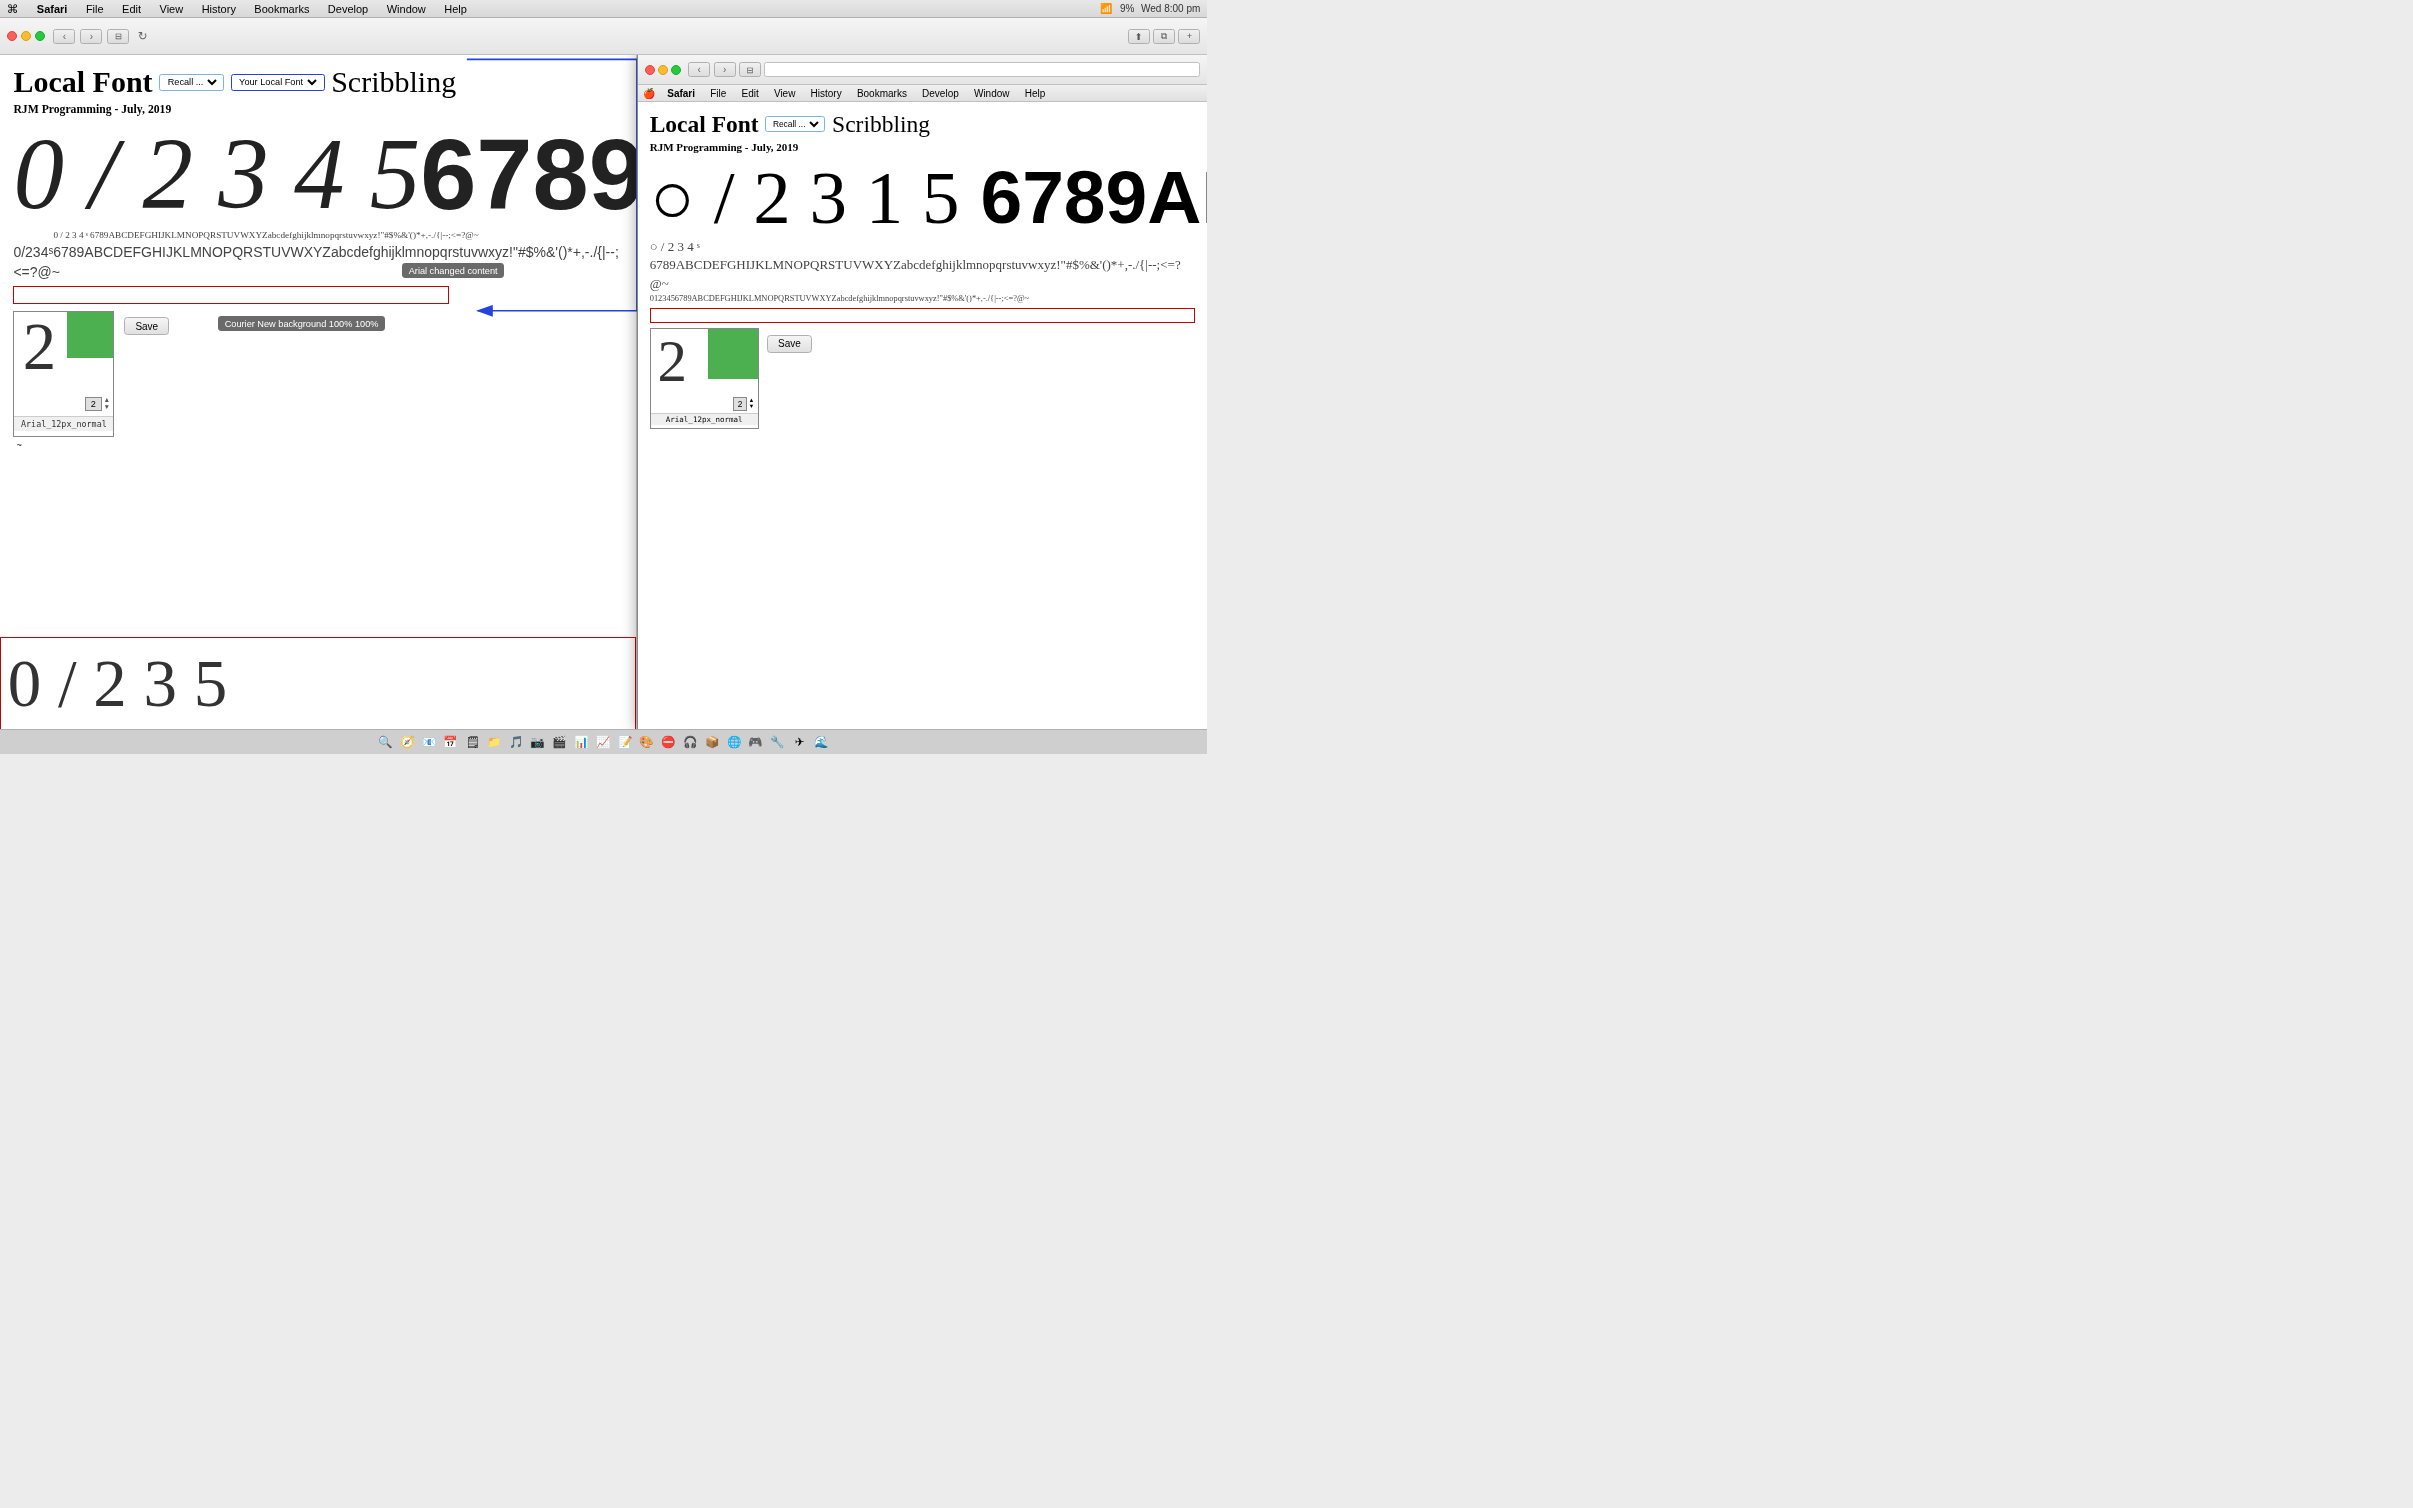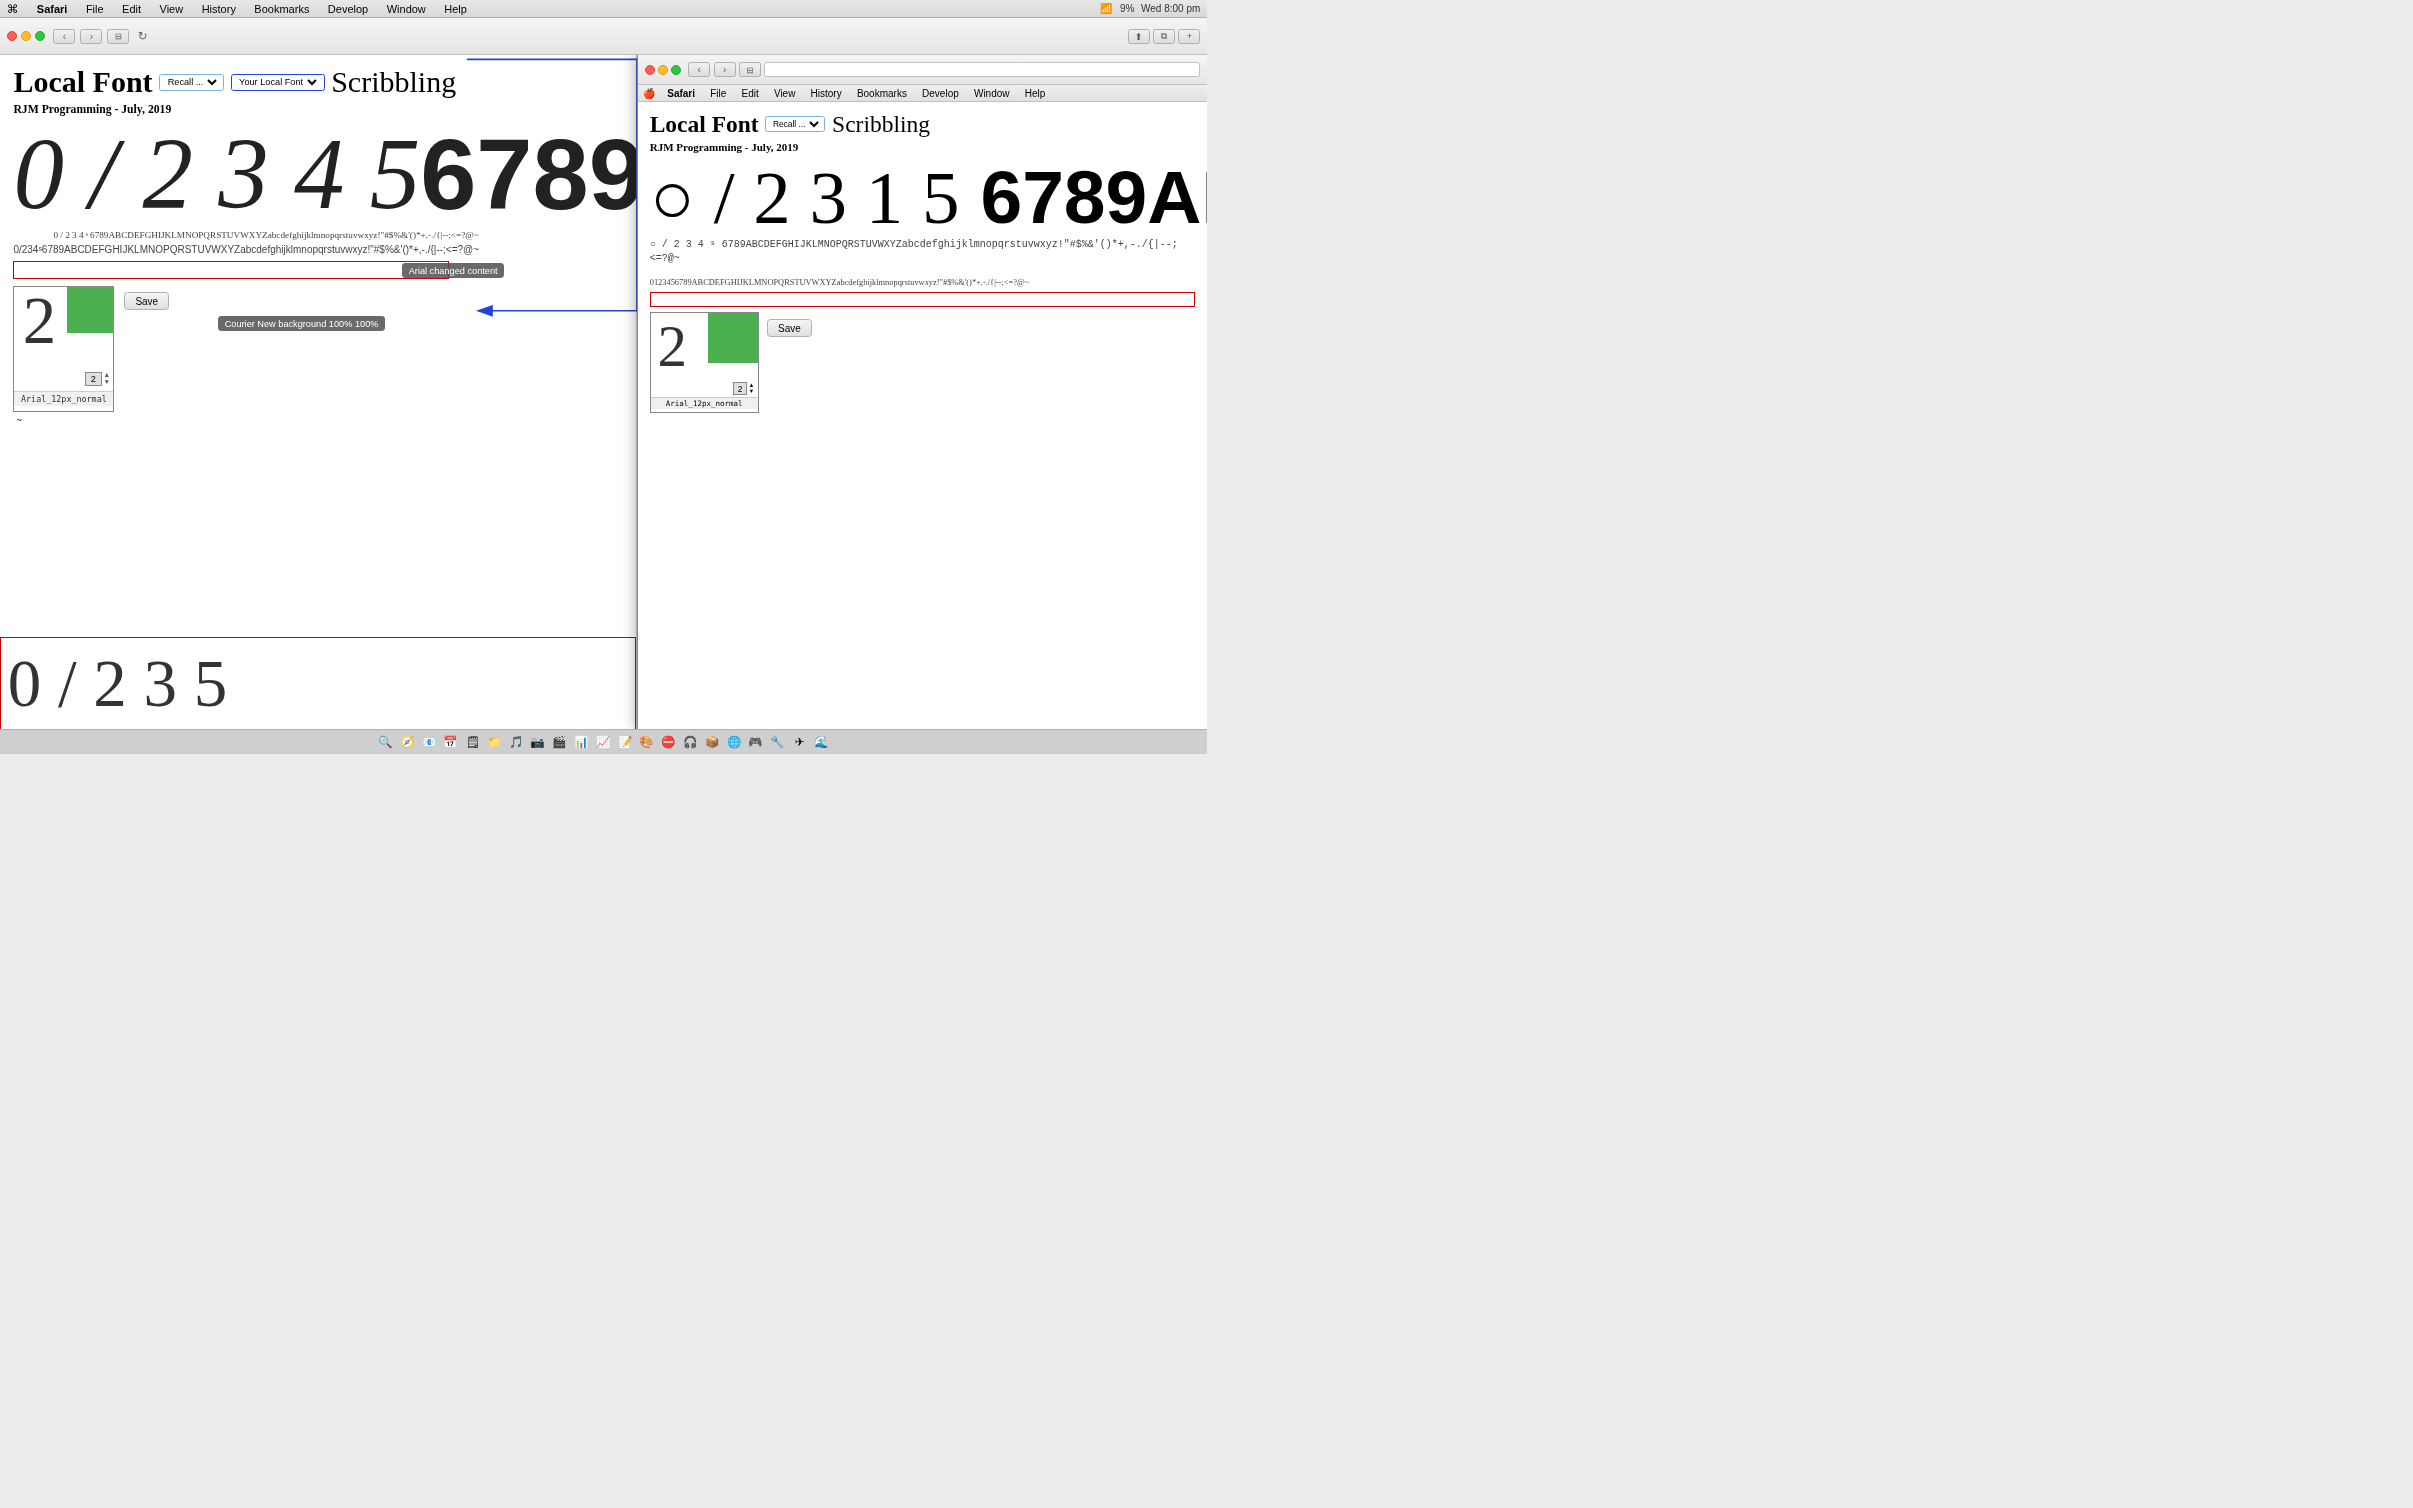--- a/index.html
+++ b/index.html
@@ -188,21 +188,21 @@
     
     .small-chars {
       font-size: 9.2px;
       color: #444;
       font-family: cursive;
       line-height: 1.4;
       margin-bottom: 1.7px;
       margin-left: 40px;
     }
     .small-chars-row2 {
-      font-size: 10px;
+      font-size: 14px;
       color: #444;
       font-family: Arial, sans-serif;
       line-height: 1.4;
     }
 
     
     .tooltip-bubble {
       background: rgba(80, 80, 80, 0.85);
       color: white;
       font-size: 9.2px;
@@ -396,25 +396,25 @@
     .right-large-font {
       font-size: 75px;
       line-height: 1;
       white-space: nowrap;
       overflow: visible;
       margin: 6.7px 0 3.4px 0;
     }
     .right-handwritten { font-family: cursive; }
     .right-arial { font-family: Arial, sans-serif; font-weight: bold; }
     .right-small-chars {
-      font-size: 10px;
+      font-size: 13px;
       color: #444;
-      font-family: Liberation Mono, monospace;
+      font-family: Liberation Serif, serif;
       line-height: 1.4;
-      margin-bottom: 11px;
+      margin-bottom: 0;
     }
     .right-small-chars-row2 {
       font-size: 8.4px;
       color: #444;
       font-family: Liberation Serif, serif;
       line-height: 1.4;
     }
     .right-red-border {
       border: 1.7px solid #cc0000;
       height: 15px;

